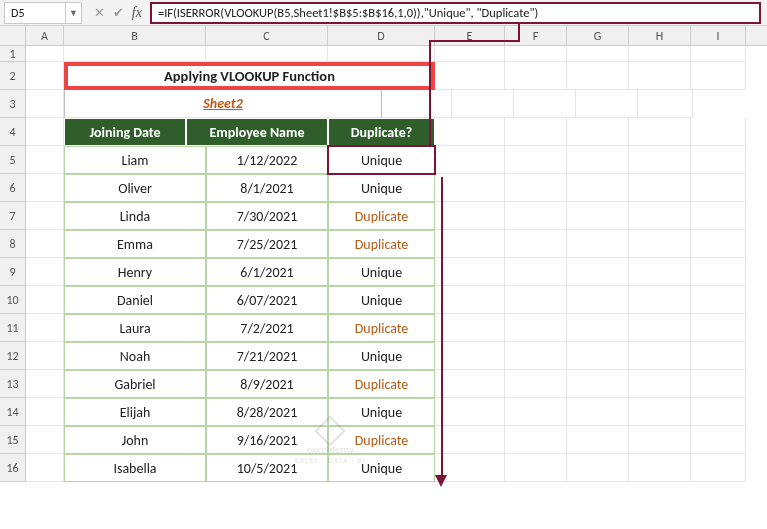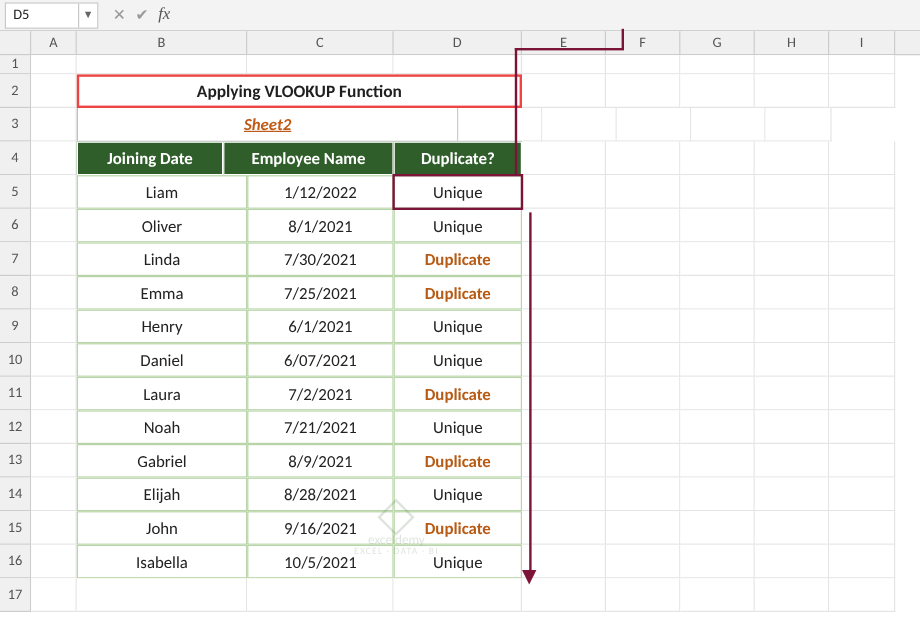--- a/index.html
+++ b/index.html
@@ -112,21 +112,21 @@
   .cG{width:62px;}
   .cH{width:62px;}
   .cI{width:55px;}
 
   
   .title-cell {
     background:#fff;
     font-weight:bold;
     color:#1f1f1f;
     font-size:14.5px;
-    border:2px solid #ef4444;
+    border:4px solid #ef4444;
   }
   .sheet-label {
     font-weight:bold;
     font-style:italic;
     color:#bf5b18;
     font-size:14px;
     border-left:1px solid #bfbfbf;
     border-right:1px solid #bfbfbf;
   }
   .thead {
@@ -135,21 +135,21 @@
     font-weight:bold;
     font-size:14px;
     border:1px solid #fff;
   }
   .tcell {
     border:1px solid #b7d5a6;
     font-size:14px;
     color:#222;
     text-align:right;
   }
-  .dup { color:#b75a14; font-weight:bold; }
+  .dup { color:#b75a14; font-weight:normal; }
 
   
   .active-cell {
     outline:2px solid #7b1438;
     outline-offset:-1px;
     z-index:5;
     position:relative;
   }
 
   
@@ -187,20 +187,23 @@
 
 <div class="top-bar">
   <div class="name-box">
     <span class="nm-text">D5</span>
     <span class="nm-dd">▼</span>
   </div>
   <div class="fx-btns">
     <span>✕</span>
     <span>✔</span>
     <span class="fx-label">fx</span>
+  </div>
+  <div class="formula-input">
+    <span>=IF(ISERROR(VLOOKUP(B5,Sheet1!$B$5:$B$16,1,0)),"Unique", "Duplicate")</span>
   </div>
 </div>
 
 <div class="grid">
   <div class="corner"></div>
   <div class="col-headers">
     <div class="col-h cA">A</div>
     <div class="col-h cB">B</div>
     <div class="col-h cC">C</div>
     <div class="col-h cD">D</div>
@@ -393,32 +396,20 @@
         <div class="cell cA "></div>
         <div class="cell cB tcell">Isabella</div>
         <div class="cell cC tcell">10/5/2021</div>
         <div class="cell cD tcell  ">Unique</div>
         <div class="cell cE "></div>
         <div class="cell cF "></div>
         <div class="cell cG "></div>
         <div class="cell cH "></div>
         <div class="cell cI "></div>
       </div>
-      <div class="row">
-        <div class="row-h">17</div>
-        <div class="cell cA "></div>
-        <div class="cell cB "></div>
-        <div class="cell cC "></div>
-        <div class="cell cD "></div>
-        <div class="cell cE "></div>
-        <div class="cell cF "></div>
-        <div class="cell cG "></div>
-        <div class="cell cH "></div>
-        <div class="cell cI "></div>
-      </div>
     </div>
 </div>
 
 <div class="anno-line" style="left:518px; top:24px; width:2px; height:17px;"></div>
 <div class="anno-line" style="left:429px; top:40px; width:91px; height:2px;"></div>
 <div class="anno-line" style="left:429px; top:40px; width:2px; height:106px;"></div>
 
 <div class="anno-line" style="left:441px; top:177px; width:2px; height:300px;"></div>
 <div class="arrow-down" style="left:435px; top:475px;"></div>
 

